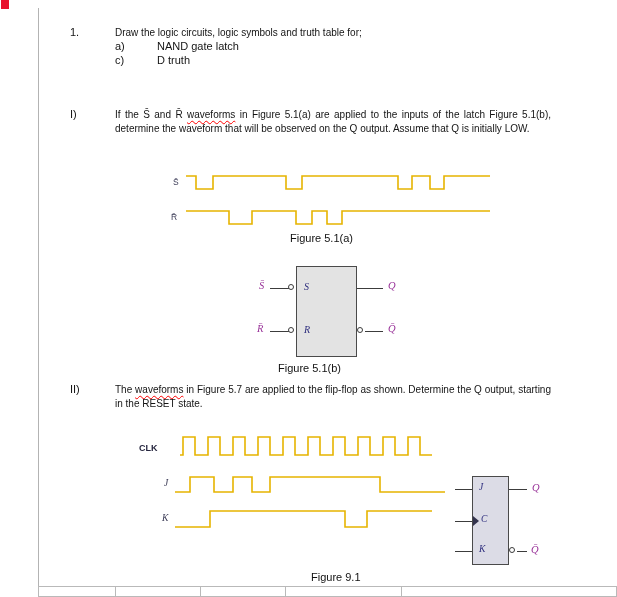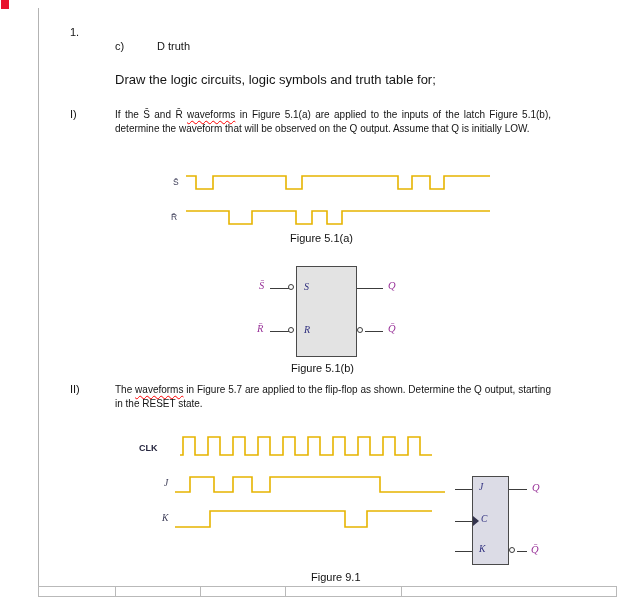--- a/index.html
+++ b/index.html
@@ -1,21 +1,21 @@
 <!DOCTYPE html>
 <html><head>
 <meta charset="utf-8">
 <style>
   * { margin:0; padding:0; box-sizing:border-box; }
   html,body { background:#ffffff; }
   body { width:617px; height:597px; font-family:"Liberation Sans", sans-serif; color:#111; }
   .page { position:relative; width:617px; height:597px; background:#fff; overflow:hidden; }
 
   .abs { position:absolute; }
-  .txt { font-size:13px; line-height:13.5px; color:#141414;margin-top:47px; }
+  .txt { font-size:10px; line-height:13.5px; color:#141414; }
   .num { position:absolute; left:70px; font-size:11px; line-height:13.5px; color:#141414; }
   .para { position:absolute; left:115px; width:436px; font-size:10px; line-height:13.5px; color:#141414; text-align:justify; }
   .subrow { font-size:11px; line-height:13.5px; color:#141414; }
   .sublab { display:inline-block; width:42px; }
 
   .squiggle {
     text-decoration-line: underline;
     text-decoration-style: wavy;
     text-decoration-color: #FF0000;
     text-decoration-thickness: 1px;
@@ -57,20 +57,23 @@
       <polyline points="175,527 210,527 210,511 345,511 345,527 367,527 367,511 432,511" fill="none" stroke="#E6B400" stroke-width="1.6"></polyline>
     </svg>
 
   <div class="corner-mark"></div>
   <div class="vboundary"></div>
 
   <span class="num" style="top:26px;">1.</span>
   <div class="abs txt" style="left:115px; top:26px;">Draw the logic circuits, logic symbols and truth table for;</div>
   <div class="abs" style="left:115px; top:40px;">
     <div class="subrow">
+      <span class="sublab">a)</span><span>NAND gate latch</span>
+    </div>
+    <div class="subrow">
       <span class="sublab">c)</span><span>D truth</span>
     </div>
   </div>
 
   <span class="num" style="top:108px;">I)</span>
   <p class="para" style="top:108px;"><span>If the S̄ and R̄ </span><span class="squiggle">waveforms</span><span> in Figure 5.1(a) are applied to the inputs of the latch Figure 5.1(b), determine the waveform that will be observed on the Q output.  Assume that Q is initially LOW.</span></p>
 
   <span class="wavelab" style="left:173px; top:177px;">S̄</span>
   <span class="wavelab" style="left:171px; top:212px;">R̄</span>
   <div class="caption" style="left:290px; top:232px;">Figure 5.1(a)</div>
@@ -88,21 +91,21 @@
     <span class="inner-lab" style="left:304px; top:281px;">S</span>
     <span class="inner-lab" style="left:304px; top:324px;">R</span>
 
     <div class="hline" style="left:357px; top:288px; width:26px;"></div>
     <span class="outer-lab" style="left:388px; top:280px;">Q</span>
 
     <div class="bubble" style="left:357px; top:327px;"></div>
     <div class="hline" style="left:365px; top:331px; width:18px;"></div>
     <span class="outer-lab" style="left:388px; top:323px;">Q̄</span>
   </div>
-  <div class="caption" style="left:291px; top:362px;">Figure 5.1(b)</div>
+  <div class="caption" style="left:278px; top:362px;">Figure 5.1(b)</div>
 
   <span class="num" style="top:383px;">II)</span>
   <p class="para" style="top:383px;"><span>The </span><span class="squiggle">waveforms</span><span> in Figure 5.7 are applied to the flip-flop as shown.  Determine the Q output, starting in the RESET state.</span></p>
 
   <span class="clklab" style="left:139px; top:443px;">CLK</span>
   <span class="wavelab sig-ital" style="left:164px; top:478px; font-size:9.5px;">J</span>
   <span class="wavelab sig-ital" style="left:162px; top:513px; font-size:9.5px;">K</span>
 
   <div>
     <div class="hline" style="left:455px; top:489px; width:17px;"></div>

